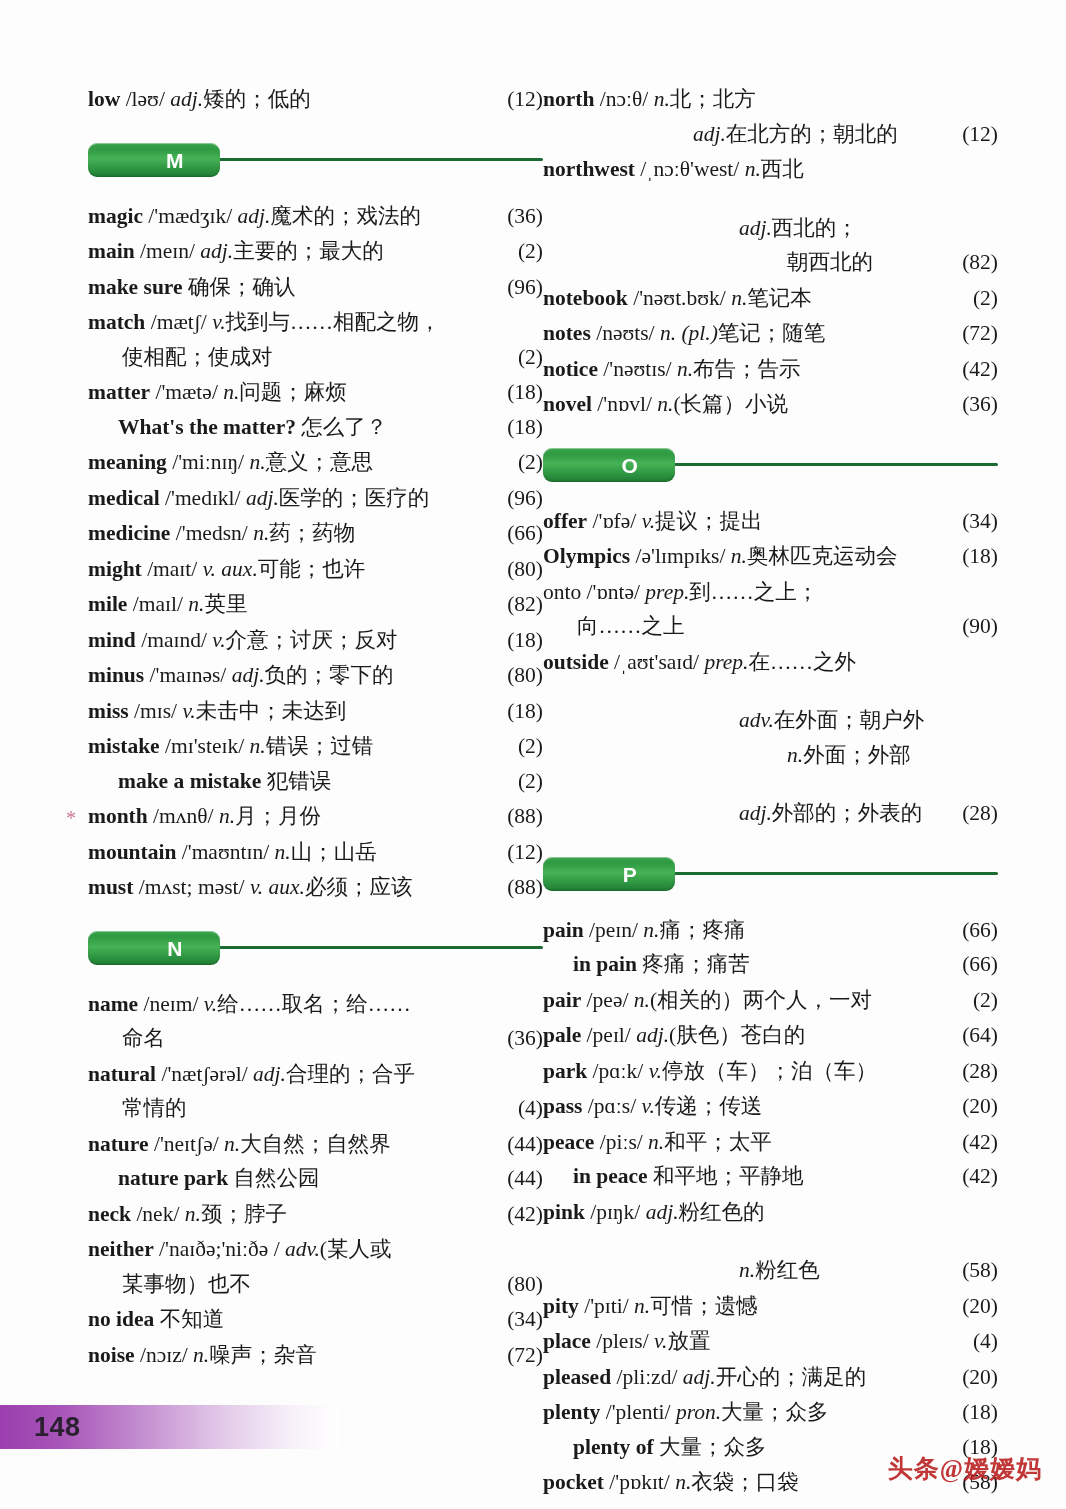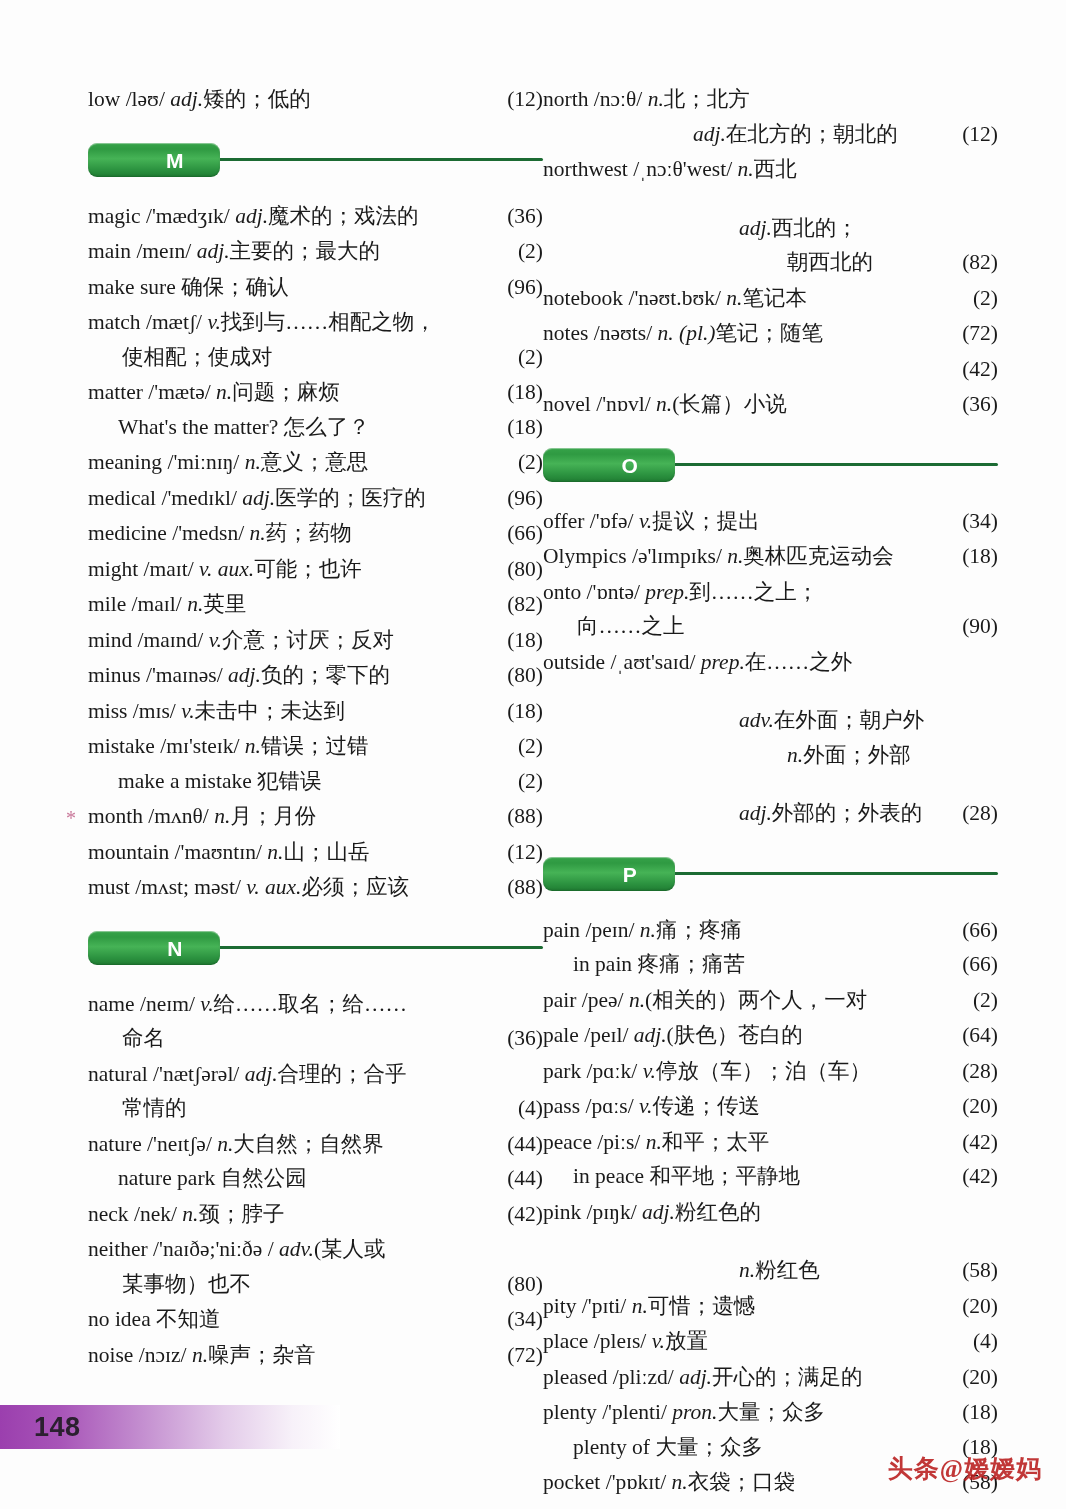--- a/index.html
+++ b/index.html
@@ -98,21 +98,21 @@
     text-align: right;
     padding-left: 6px;
   }
   
   .line.ind1 .txt { padding-left: 34px; }
   .line.ind-sense3 .txt { padding-left: 244px; }
   .line.ind-sense-r .txt { padding-left: 150px; text-align: right; }
   .line.ind-sense-r2 .txt { padding-left: 196px; margin-top: 24px; }
   .line.ind-phrase .txt { padding-left: 30px; }
 
-  .hw { font-weight: normal; }
+  .hw { font-weight: bold; }
   .hw-plain { font-weight: normal; }
   .ipa { font-weight: normal; }
   .pos { font-style: italic; }
   .cn { font-weight: normal; }
 
   .star {
     position: absolute;
     left: -22px;
     top: 4px;
     color: #c9789a;
@@ -429,20 +429,21 @@
         </div>
         <div class="entry">
           <div class="line">
             <span class="txt"><span class="hw">notes</span><span class="ipa"> /nəʊts/</span><span class="pos"> n. (pl.)</span><span class="cn">笔记；随笔</span></span>
             <span class="dots"></span>
             <span class="pg">(72)</span>
           </div>
         </div>
         <div class="entry">
           <div class="line">
+            <span class="txt"><span class="hw">notice</span><span class="ipa"> /'nəʊtɪs/</span><span class="pos"> n.</span><span class="cn">布告；告示</span></span>
             <span class="dots"></span>
             <span class="pg">(42)</span>
           </div>
         </div>
         <div class="entry">
           <div class="line">
             <span class="txt"><span class="hw">novel</span><span class="ipa"> /'nɒvl/</span><span class="pos"> n.</span><span class="cn">(长篇）小说</span></span>
             <span class="dots"></span>
             <span class="pg">(36)</span>
           </div>

